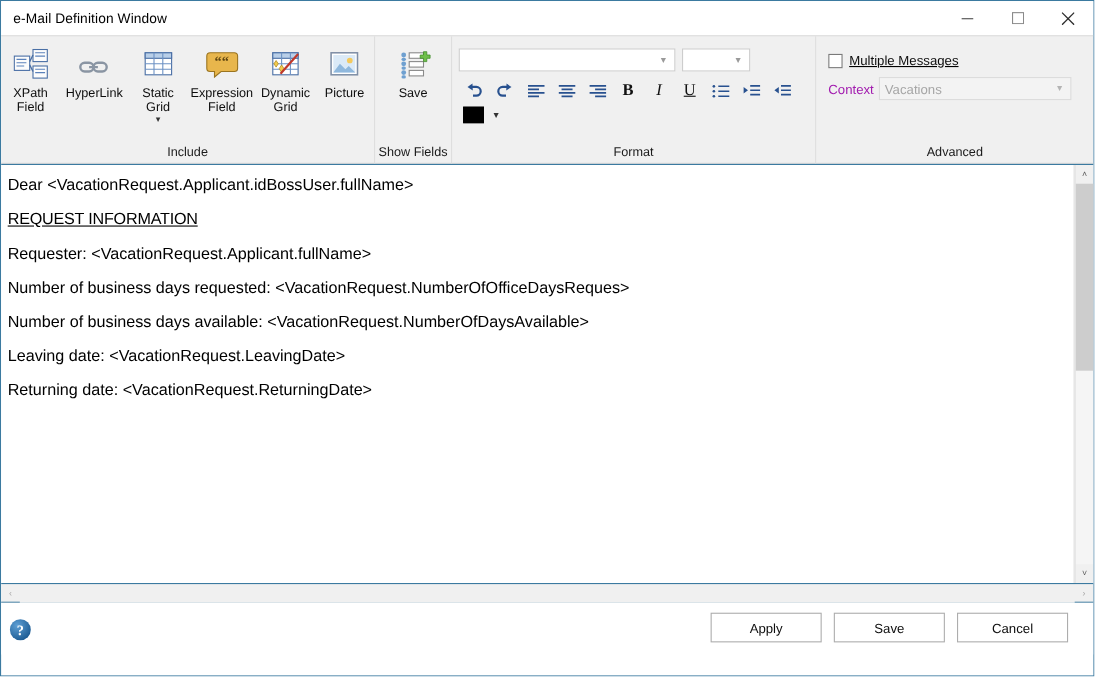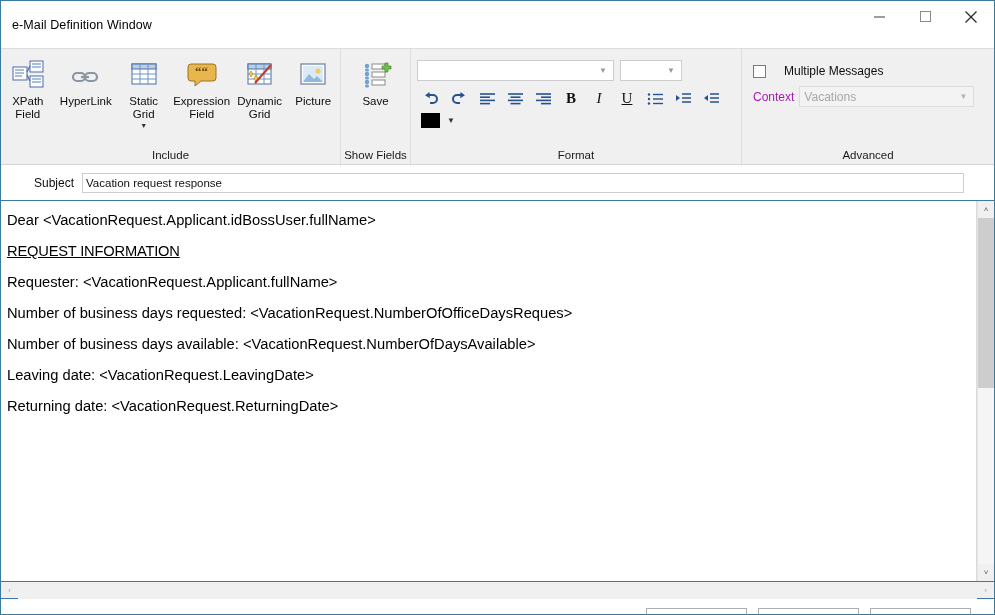--- a/index.html
+++ b/index.html
@@ -15,21 +15,21 @@
     position: relative;
     width: 995px; height: 615px;
     background: #ffffff;
     border: 1px solid #3b7aa0;
     overflow: hidden;
   }
 
   
   #titlebar {
     position: relative;
-    height: 47px;
+    height: 31px;
     background: #ffffff;
     display: flex;
     align-items: center;
   }
   #title-text {
     font-size: 12.5px;
     color: #000000;
     padding-left: 11px;
     letter-spacing: 0.1px;
     white-space: nowrap;
@@ -138,21 +138,21 @@
   .color-row { display: flex; align-items: center; margin-top: 2px; padding-left: 4px; }
   .color-swatch {
     width: 19px; height: 15px;
     background: #000000;
     border: 1px solid #000;
   }
   .color-caret { font-size: 8px; color: #333; margin-left: 7px; }
 
   
   #advanced-body { padding: 10px 10px 0 11px; width: 100%; }
-  .chk-row { display: flex; align-items: center; gap: 18px; }
+  .chk-row { display: flex; align-items: center; gap: 6px; text-decoration: underline; }
   .checkbox {
     width: 13px; height: 13px;
     border: 1px solid #7a7a7a;
     background: #ffffff;
   }
   .chk-label { font-size: 12px; color: #0d0d0d; }
   .ctx-row { display: flex; align-items: center; margin-top: 8px; }
   .ctx-label { font-size: 12px; color: #a21caf; margin-right: 5px; }
   #context-combo {
     width: 175px; height: 21px;
@@ -559,24 +559,20 @@
               <span class="arrow">▼</span>
             </div>
           </div>
         </div>
       </div>
       <div class="rgroup-label">Advanced</div>
     </div>
 
   </div>
 
-  <div id="subject-bar">
-    <span id="subject-label">Subject</span>
-    <input id="subject-input" type="text" value="Vacation request response" style="">
-  </div>
 
   <div id="editor-wrap">
     <div id="editor-body">
       <p>Dear &lt;VacationRequest.Applicant.idBossUser.fullName&gt;</p>
       <p class="heading">REQUEST INFORMATION</p>
       <p>Requester: &lt;VacationRequest.Applicant.fullName&gt;</p>
       <p>Number of business days requested: &lt;VacationRequest.NumberOfOfficeDaysReques&gt;</p>
       <p>Number of business days available: &lt;VacationRequest.NumberOfDaysAvailable&gt;</p>
       <p>Leaving date: &lt;VacationRequest.LeavingDate&gt;</p>
       <p>Returning date: &lt;VacationRequest.ReturningDate&gt;</p>

